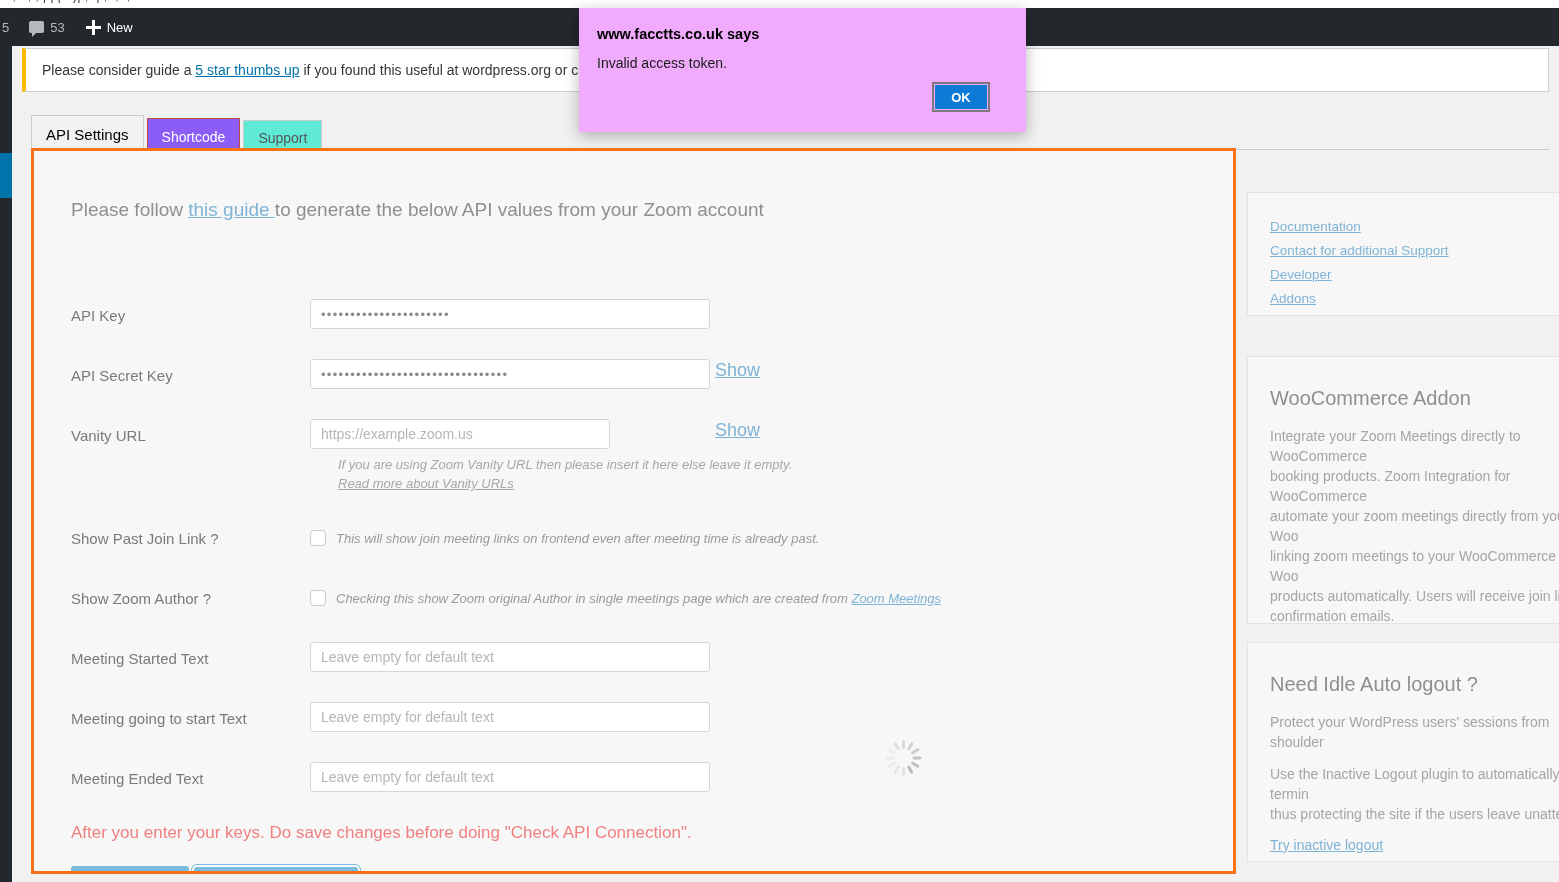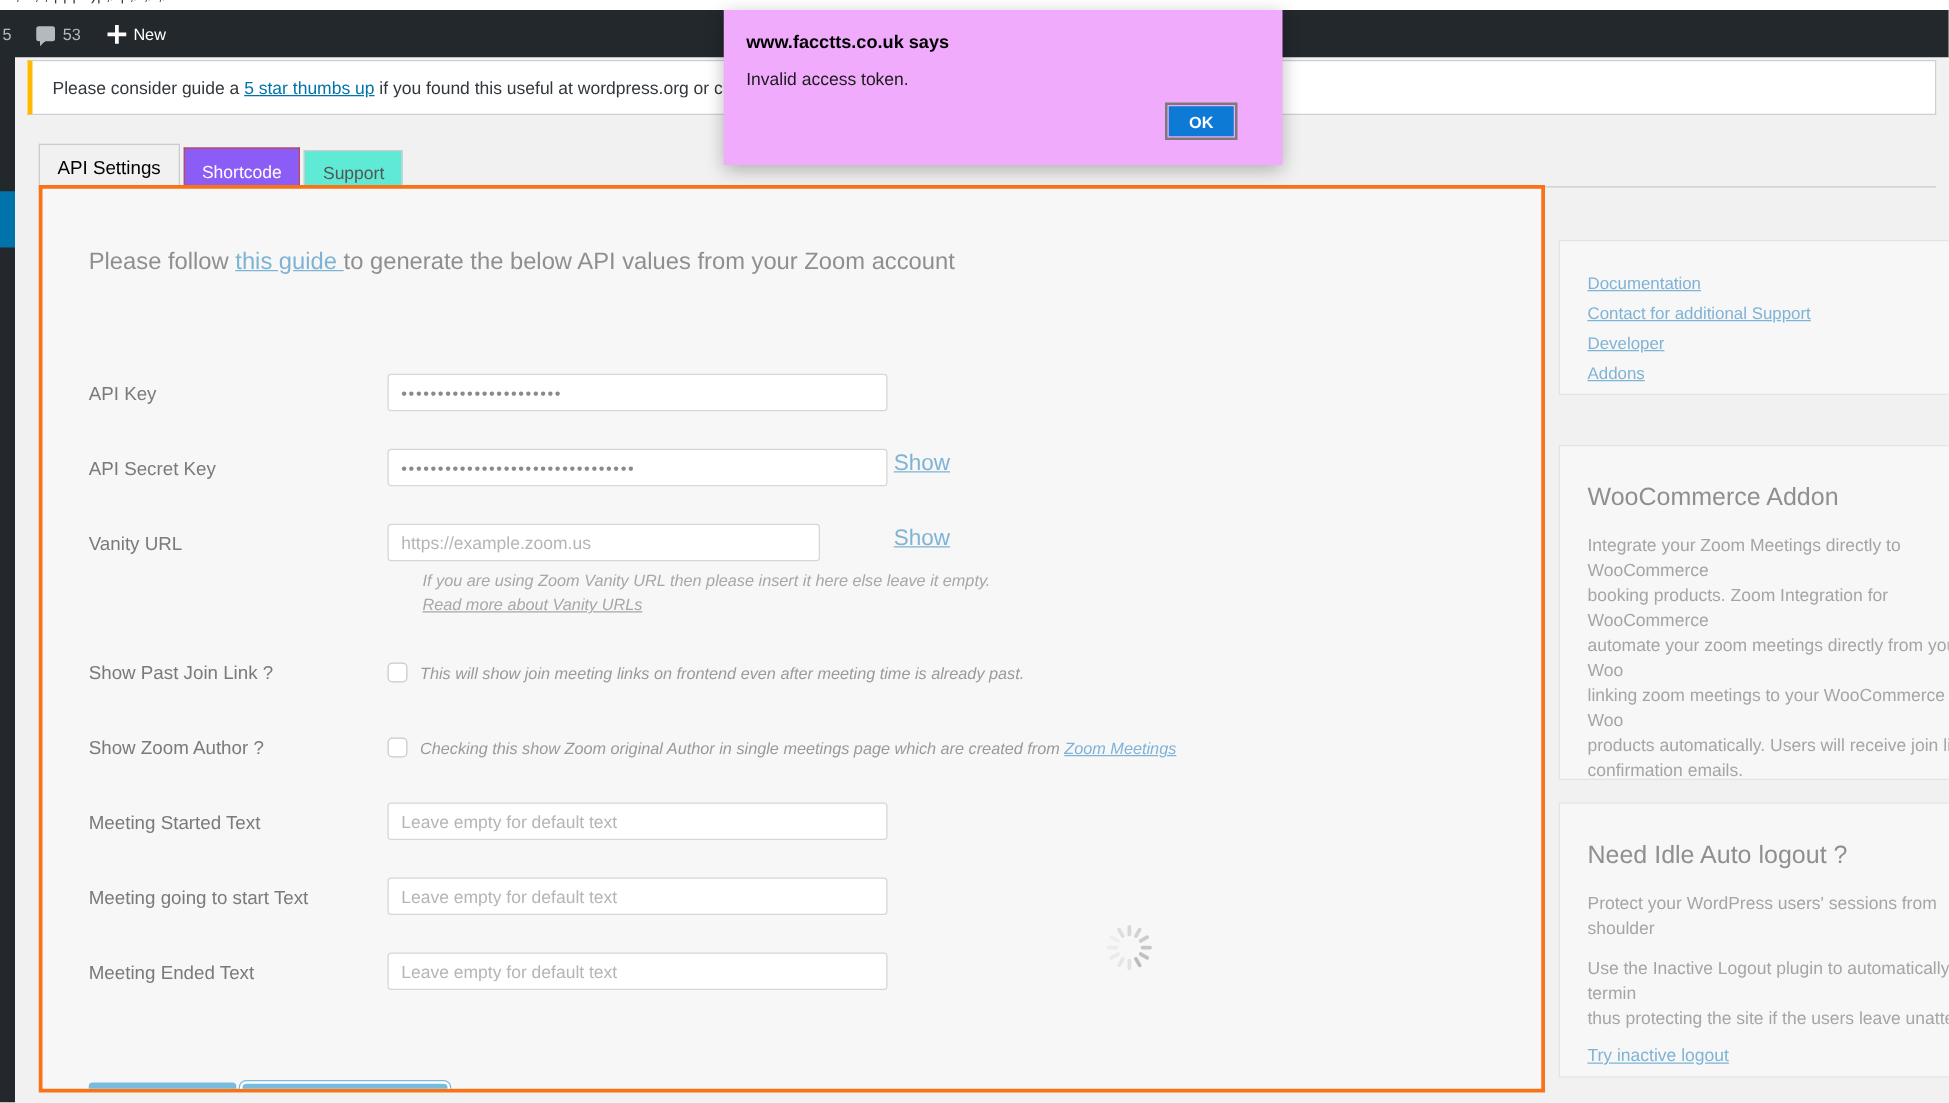--- a/index.html
+++ b/index.html
@@ -303,21 +303,21 @@
       </div>
 
       <div class="row" style="top:216px;">
         <span class="row-label">API Secret Key</span>
         <input class="field dots" style="left: 239px; top: -8px; width: 400px;" readonly="" value="••••••••••••••••••••••••••••••••">
         <a class="show-link" style="left:644px;" href="#">Show</a>
       </div>
 
       <div class="row" style="top:276px;">
         <span class="row-label">Vanity URL</span>
-        <input class="field" style="left: 239px; top: -8px; width: 346px;" placeholder="https://example.zoom.us">
+        <input class="field" style="left: 239px; top: -8px; width: 300px;" placeholder="https://example.zoom.us">
         <span class="hint" style="left:239px; top:30px;">If you are using Zoom Vanity URL then please insert it here else leave it empty.</span>
         <a class="hint" style="left:239px; top:49px;" href="#">Read more about Vanity URLs</a>
       </div>
 
       <div class="row" style="top:379px;">
         <span class="row-label">Show Past Join Link ?</span>
         <span class="cb" style="left:239px; top:0px;"></span>
         <span class="cb-text" style="left:265px; top:1px;">This will show join meeting links on frontend even after meeting time is already past.</span>
       </div>
 
@@ -335,20 +335,21 @@
       <div class="row" style="top:559px;">
         <span class="row-label">Meeting going to start Text</span>
         <input class="field" style="left: 239px; top: -8px; width: 400px;" placeholder="Leave empty for default text">
       </div>
 
       <div class="row" style="top:619px;">
         <span class="row-label">Meeting Ended Text</span>
         <input class="field" style="left: 239px; top: -8px; width: 400px;" placeholder="Leave empty for default text">
       </div>
 
+      <div class="warn-text">After you enter your keys. Do save changes before doing "Check API Connection".</div>
 
       <div class="btn-row">
         <button class="btn">Save Changes</button><button class="btn focused">Check API Connection</button>
       </div>
 
       <div class="spinner">
           <i style="transform: rotate(0deg); background: rgb(216, 216, 216);"></i>
           <i style="transform: rotate(30deg); background: rgb(210, 210, 210);"></i>
           <i style="transform: rotate(60deg); background: rgb(204, 204, 204);"></i>
           <i style="transform: rotate(90deg); background: rgb(198, 198, 198);"></i>

